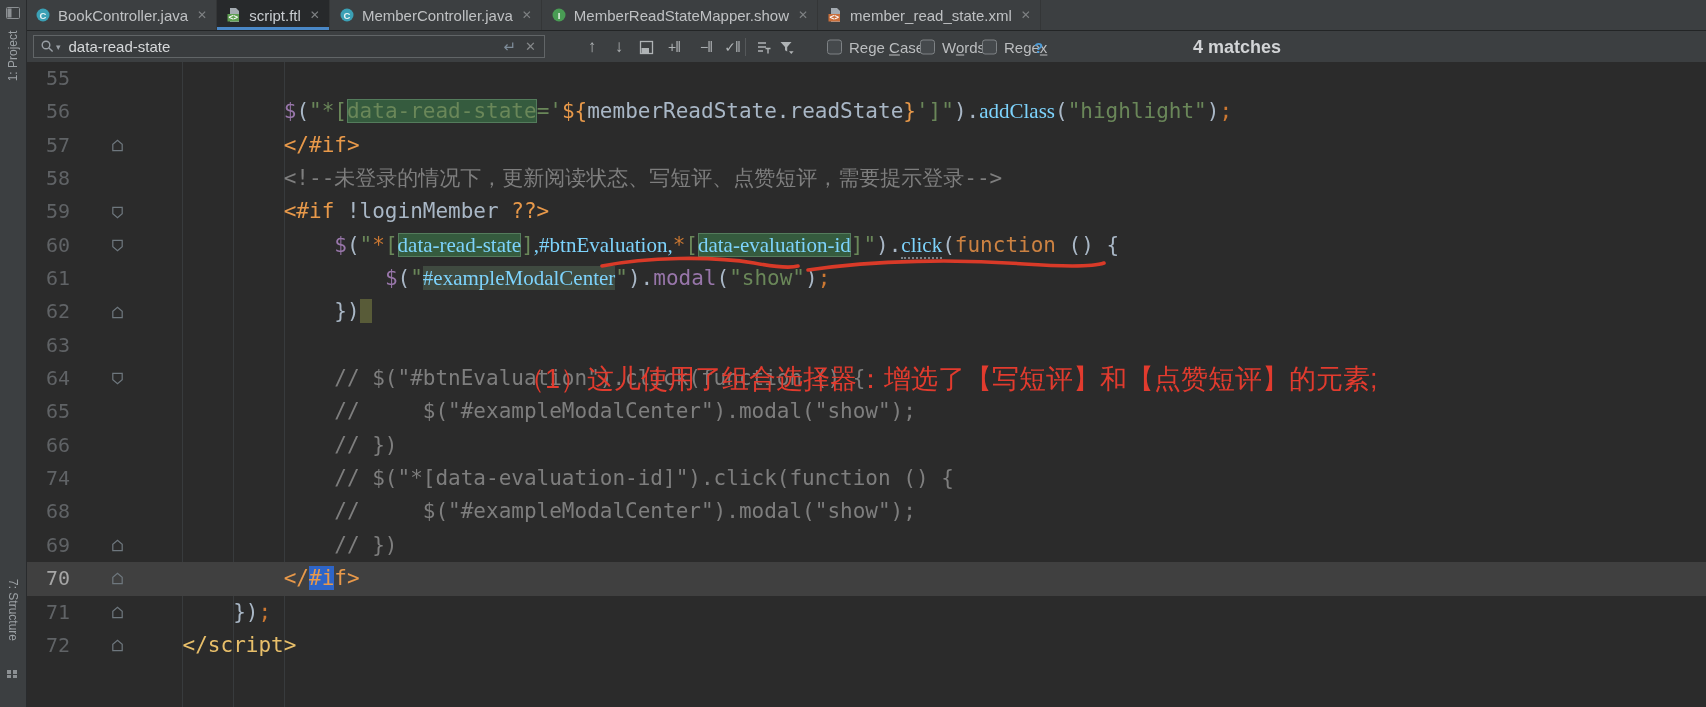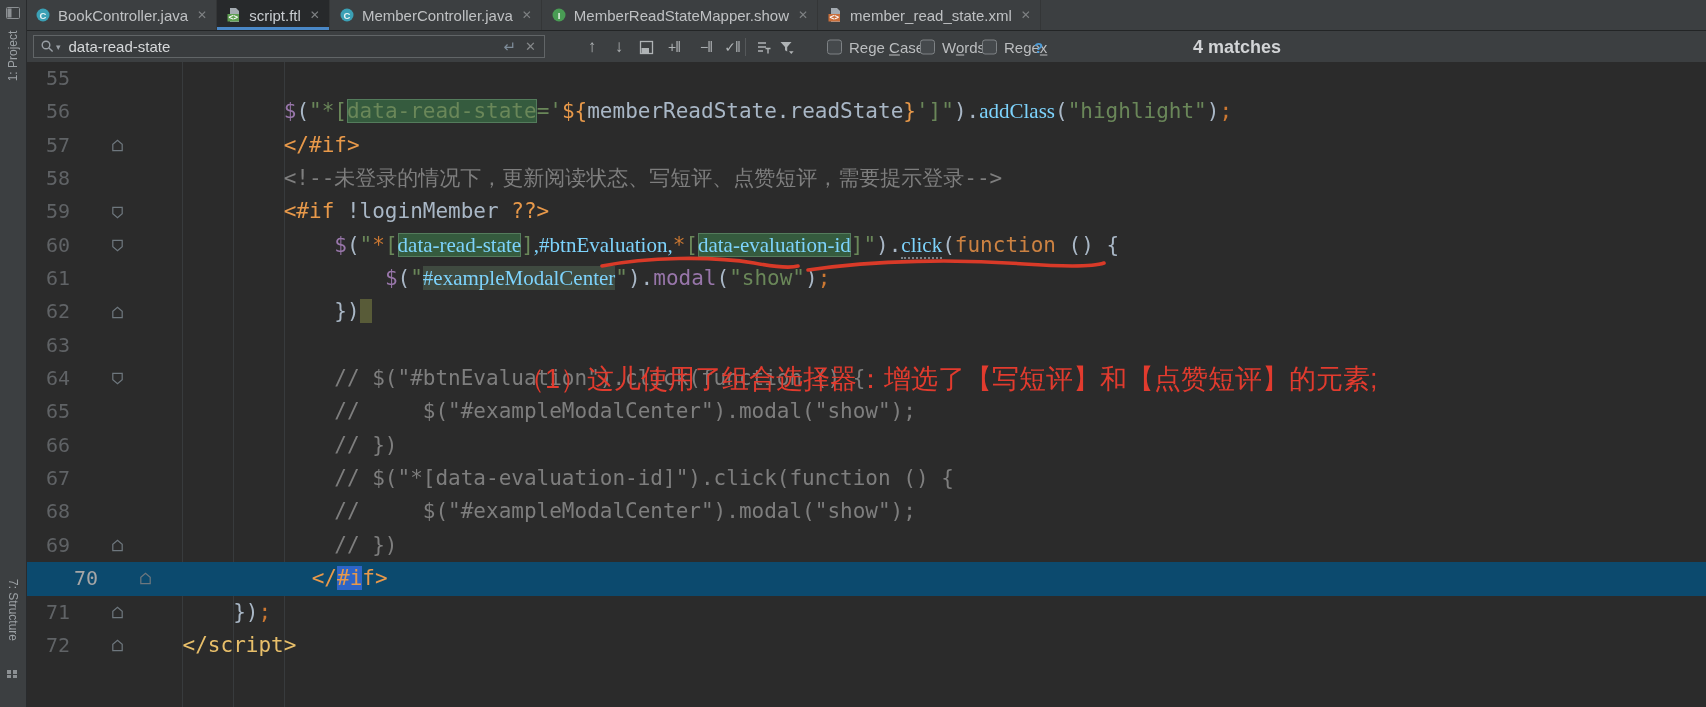--- a/index.html
+++ b/index.html
@@ -51,21 +51,21 @@
         color:#4E9CD6;font-size:15px;font-weight:bold;}
   .matches{position:absolute;left:1167px;top:50%;transform:translateY(-50%);
            color:#D2D4D6;font-size:18px;font-weight:bold;}
 
   
   .editor{position:absolute;top:62px;left:0;right:0;bottom:0;background:#2B2B2B;overflow:hidden;
           font-family:"DejaVu Sans Mono",monospace;font-size:21px;}
   .iguide{position:absolute;top:0;bottom:0;width:1px;background:#383B3D;z-index:0;}
   .lines{position:absolute;top:0;left:0;right:0;z-index:1;}
   .line{display:flex;height:33.35px;line-height:33.35px;white-space:pre;}
-  .line.current{background:#0c4a6e;padding-left:28px;}
+  .line.current{background:#404040;}
   .lnum{width:52px;box-sizing:border-box;text-align:right;padding-right:8px;
         color:#606366;font-size:20px;flex:none;}
   .line.current .lnum{color:#A6A6A6;}
   .fold{width:54px;flex:none;display:flex;align-items:center;}
   .fold svg{margin-left:32px;}
   .codetext{white-space:pre;flex:none;}
 
   .c-cmt{color:#7E7E7E;} .c-ftl{color:#E8994A;} .c-kw{color:#CC8242;text-align:right;}
   .c-fn{color:#7dd3fc;font-family:Liberation Serif, serif;}  .c-str{color:#6A8759;} .c-plain{color:#A9B7C6;}
   .c-dollar{color:#9876AA;} .c-semi{color:#CC7832;} .c-tag{color:#E8BF6A;}
@@ -239,21 +239,21 @@
         <div class="line"><span class="lnum">61</span><span class="fold"></span><span class="codetext">                    <span class="c-dollar">$</span><span class="c-plain">(</span><span class="c-str">"</span><span class="c-fn h-id">#exampleModalCenter</span><span class="c-str">"</span><span class="c-plain">)</span><span class="c-plain">.</span><span class="c-dollar">modal</span><span class="c-plain">(</span><span class="c-str">"show"</span><span class="c-plain">)</span><span class="c-semi">;</span></span></div>
         <div class="line"><span class="lnum">62</span><span class="fold"><svg width="15" height="15" viewBox="0 0 16 16">
               <path d="M3 13.5 V6.8 L8 2.5 l5 4.3 v6.7 z" fill="none" stroke="#6E777E" stroke-width="1.3"></path>
             </svg></span><span class="codetext">                <span class="c-plain">})</span><span class="c-plain h-cursor"> </span></span></div>
         <div class="line"><span class="lnum">63</span><span class="fold"></span><span class="codetext"></span></div>
         <div class="line"><span class="lnum">64</span><span class="fold"><svg width="15" height="15" viewBox="0 0 16 16">
               <path d="M3 2.5 v6.7 L8 13.5 l5 -4.3 V2.5 z" fill="none" stroke="#6E777E" stroke-width="1.3"></path>
             </svg></span><span class="codetext">                <span class="c-cmt">// $("#btnEvaluation").click(function () {</span></span></div>
         <div class="line"><span class="lnum">65</span><span class="fold"></span><span class="codetext">                <span class="c-cmt">//     $("#exampleModalCenter").modal("show");</span></span></div>
         <div class="line"><span class="lnum">66</span><span class="fold"></span><span class="codetext">                <span class="c-cmt">// })</span></span></div>
-        <div class="line"><span class="lnum">67</span><span class="fold"></span><span class="codetext">                <span class="c-cmt">// $("*[data-evaluation-id]").click(function () {</span></span></div>
+        <div class="line"><span class="lnum">74</span><span class="fold"></span><span class="codetext">                <span class="c-cmt">// $("*[data-evaluation-id]").click(function () {</span></span></div>
         <div class="line"><span class="lnum">68</span><span class="fold"></span><span class="codetext">                <span class="c-cmt">//     $("#exampleModalCenter").modal("show");</span></span></div>
         <div class="line"><span class="lnum">69</span><span class="fold"><svg width="15" height="15" viewBox="0 0 16 16">
               <path d="M3 13.5 V6.8 L8 2.5 l5 4.3 v6.7 z" fill="none" stroke="#6E777E" stroke-width="1.3"></path>
             </svg></span><span class="codetext">                <span class="c-cmt">// })</span></span></div>
         <div class="line current"><span class="lnum">70</span><span class="fold"><svg width="15" height="15" viewBox="0 0 16 16">
               <path d="M3 13.5 V6.8 L8 2.5 l5 4.3 v6.7 z" fill="none" stroke="#6E777E" stroke-width="1.3"></path>
             </svg></span><span class="codetext">            <span class="c-ftl">&lt;/</span><span class="c-ftl h-sel">#i</span><span class="c-ftl">f&gt;</span></span></div>
         <div class="line"><span class="lnum">71</span><span class="fold"><svg width="15" height="15" viewBox="0 0 16 16">
               <path d="M3 13.5 V6.8 L8 2.5 l5 4.3 v6.7 z" fill="none" stroke="#6E777E" stroke-width="1.3"></path>
             </svg></span><span class="codetext">        <span class="c-plain">})</span><span class="c-semi">;</span></span></div>

